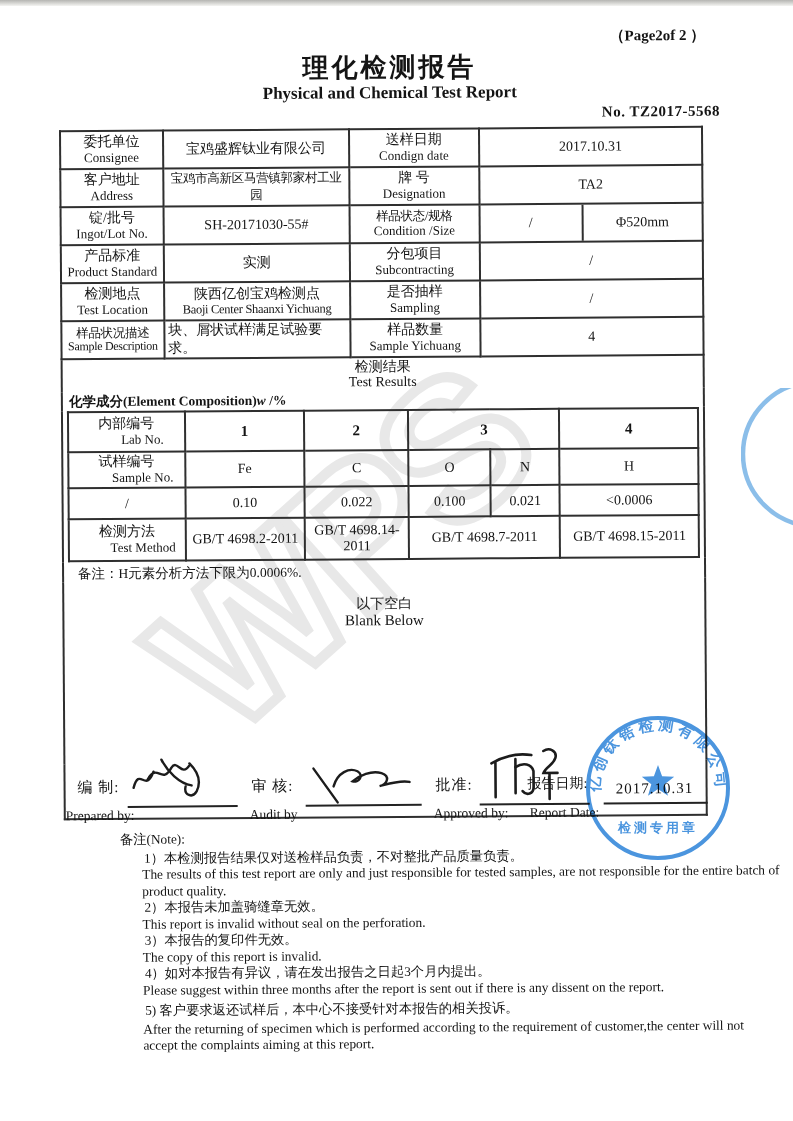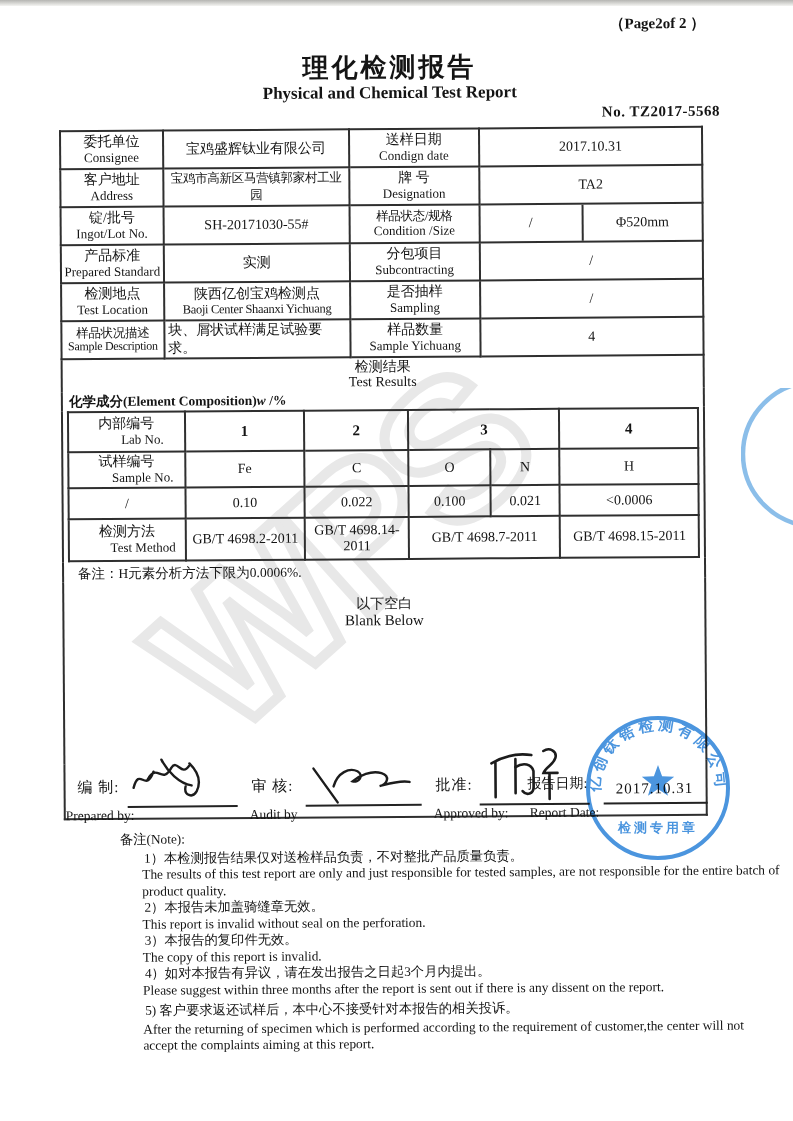--- a/index.html
+++ b/index.html
@@ -17,21 +17,21 @@
   .watermark {
     position:absolute; left:60px; top:440px; width:560px; height:220px;
     transform:rotate(-42deg); z-index:1; text-align:center;
     font-family:"Liberation Sans","DejaVu Sans",sans-serif;
     font-weight:bold; font-size:195px; letter-spacing:-8px;
     color:transparent; -webkit-text-stroke:10px #e8e8e8; line-height:220px;
     user-select:none;
   }
 
   
-  .page-label { position:absolute; top:16px; right:84px; font-weight:bold; font-size:15px; }
+  .page-label { position:absolute; top:28px; right:84px; font-weight:bold; font-size:15px; }
   .title-zh { position:absolute; top:50px; left:0; width:786px; text-align:center;
     font-size:26px; font-weight:bold; letter-spacing:3px; }
   .title-en { position:absolute; top:83px; left:0; width:786px; text-align:center;
     font-size:17px; font-weight:bold; }
   .report-no { position:absolute; top:105px; right:70px; font-size:15px; font-weight:bold; letter-spacing:0.5px; }
 
   
   .doc-table { position:absolute; left:62px; top:128px; width:644px; height:690px;
     display:flex; flex-direction:column; }
   .bordered-lr { border-left:2px solid #2f2f2f; border-right:2px solid #2f2f2f; }
@@ -152,21 +152,21 @@
           <td class="splitcell">
             <div class="split">
               <div class="split-a">/</div>
               <div class="split-b">Φ520mm</div>
             </div>
               </td>
         </tr>
         <tr>
           <td>
             <span class="zh">产品标准</span>
-            <span class="en">Prepared Standard</span>
+            <span class="en">Product Standard</span>
               </td>
           <td class="val">实测</td>
           <td>
             <span class="zh">分包项目</span>
             <span class="en">Subcontracting</span>
               </td>
           <td class="val">/</td>
         </tr>
         <tr>
           <td>

